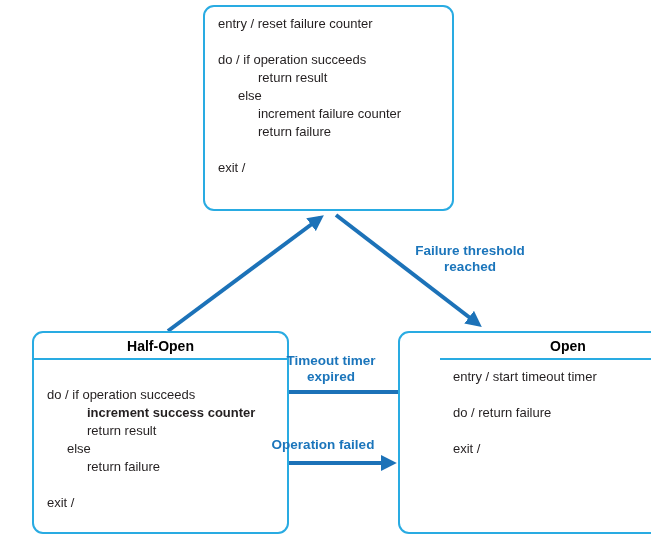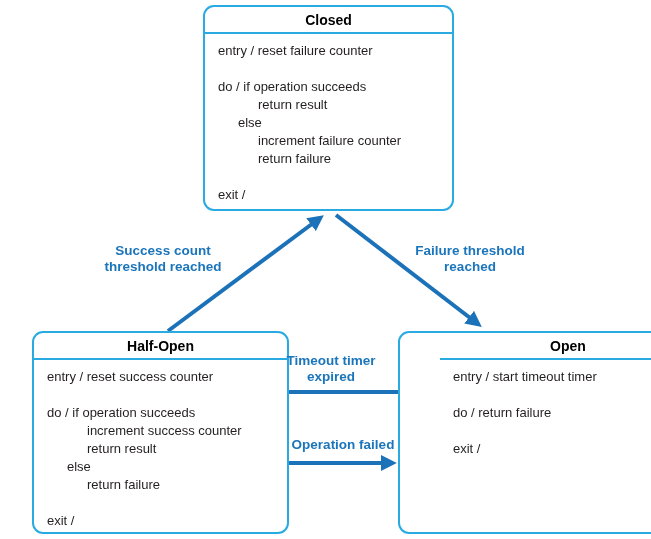--- a/index.html
+++ b/index.html
@@ -64,21 +64,21 @@
     font-weight: bold;
     color: var(--transition-label);
     text-align: center;
     white-space: pre-line;
     line-height: 16px;
     pointer-events: none;
   }
   #lbl-success  { left: 73px;  top: 243px; width: 180px; }
   #lbl-failure  { left: 380px; top: 243px; width: 180px; }
   #lbl-timeout  { left: 266px; top: 353px; width: 130px; }
-  #lbl-opfailed { left: 268px; top: 437px; width: 150px; }
+  #lbl-opfailed { left: 248px; top: 437px; width: 150px; }
 
   .arrow-line {
     stroke: var(--transition-arrow);
     stroke-width: 4;
     fill: none;
   }
   .arrow-head { fill: var(--transition-arrow); }
 </style>
 </head>
 <body>
@@ -91,64 +91,60 @@
         <path class="arrow-head" d="M 0 0 L 10 5 L 0 10 Z"></path>
       </marker>
     </defs>
     <line class="arrow-line" marker-end="url(#ah)" x1="168" y1="331" x2="320" y2="218"></line>
     <line class="arrow-line" marker-end="url(#ah)" x1="336" y1="215" x2="478" y2="324"></line>
     <line class="arrow-line" marker-end="url(#ah)" x1="398" y1="392" x2="268" y2="392"></line>
     <line class="arrow-line" marker-end="url(#ah)" x1="261" y1="463" x2="392" y2="463"></line>
   </svg>
 
   <div class="state-box" id="box-closed">
-    <div class="state-title">Closed</div>
     <div class="state-body">
 
     <div class="line" style="padding-left: 0px;">entry / reset failure counter</div>
         <div class="line" style="padding-left: 0px;">&nbsp;</div>
         <div class="line" style="padding-left: 0px;">do / if operation succeeds</div>
         <div class="line" style="padding-left: 40px;">return result</div>
         <div class="line" style="padding-left: 20px;">else</div>
         <div class="line" style="padding-left: 40px;">increment failure counter</div>
         <div class="line" style="padding-left: 40px;">return failure</div>
         <div class="line" style="padding-left: 0px;">&nbsp;</div>
         <div class="line" style="padding-left: 0px;">exit /</div>
       </div>
   </div>
 
   <div class="state-box" id="box-halfopen">
     <div class="state-title">Half-Open</div>
     <div class="state-body">
 
-    <div class="line" style="padding-left: 0px;">entry / reset success counter</div>
         <div class="line" style="padding-left: 0px;">&nbsp;</div>
         <div class="line" style="padding-left: 0px;">do / if operation succeeds</div>
-        <div class="line" style="padding-left: 40px;">increment success counter</div>
+        <div class="line" style="padding-left: 40px; font-weight: bold;">increment success counter</div>
         <div class="line" style="padding-left: 40px;">return result</div>
         <div class="line" style="padding-left: 20px;">else</div>
         <div class="line" style="padding-left: 40px;">return failure</div>
         <div class="line" style="padding-left: 0px;">&nbsp;</div>
         <div class="line" style="padding-left: 0px;">exit /</div>
       </div>
   </div>
 
   <div class="state-box" id="box-open">
     <div class="state-title">Open</div>
     <div class="state-body">
 
     <div class="line" style="padding-left: 0px;">entry / start timeout timer</div>
         <div class="line" style="padding-left: 0px;">&nbsp;</div>
         <div class="line" style="padding-left: 0px;">do / return failure</div>
         <div class="line" style="padding-left: 0px;">&nbsp;</div>
         <div class="line" style="padding-left: 0px;">exit /</div>
       </div>
   </div>
 
-  <div class="t-label" id="lbl-success">Success count
-threshold reached</div>
   <div class="t-label" id="lbl-timeout">Timeout timer
 expired</div>
   <div class="t-label" id="lbl-failure">Failure threshold
 reached</div>
   <div class="t-label" id="lbl-opfailed">Operation failed</div>
 
 </div>
 
 </body></html>

